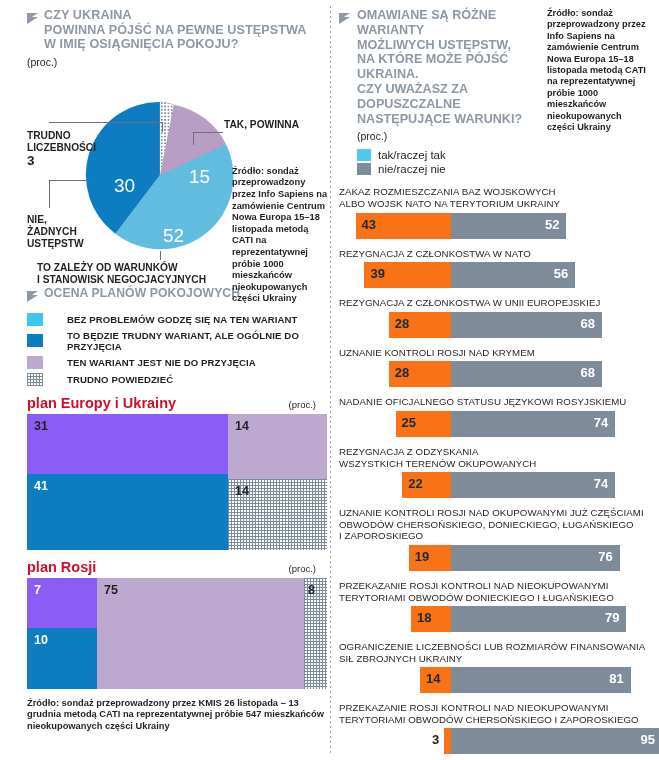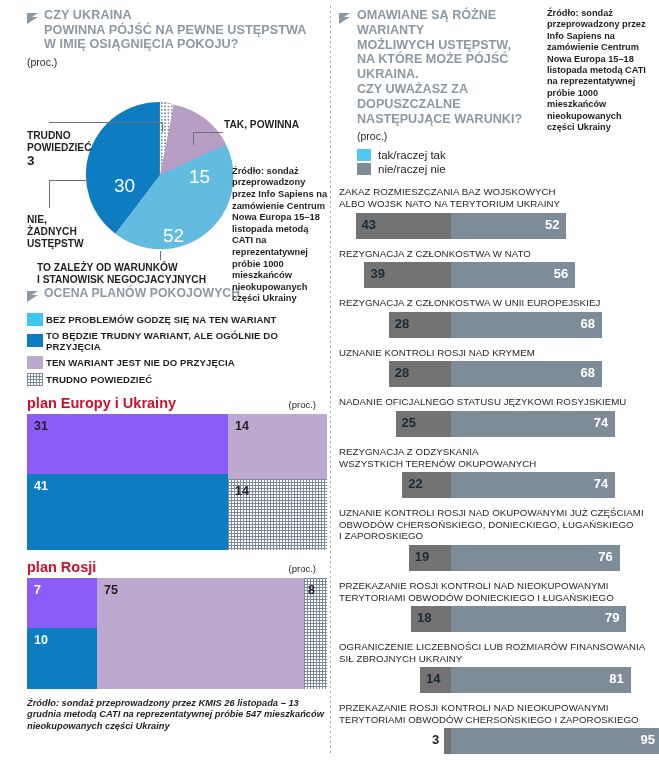--- a/index.html
+++ b/index.html
@@ -36,21 +36,21 @@
   .pie-label { position: absolute; font-weight: bold; color: #231f20; font-size: 10.2px; line-height: 12px; }
   .pie-val { position: absolute; color: #ffffff; font-weight: normal; font-size: 19px; }
   .leader { position: absolute; background: #6d7278; }
 
   .src {
     font-size: 9.3px; line-height: 11.6px; font-weight: bold; color: #231f20;
   }
 
   
   .legend { margin-top: 7px; }
-  .legend-row { display: flex; align-items: center; gap: 3px; margin-bottom: 4px; }
+  .legend-row { display: flex; align-items: center; gap: 24px; margin-bottom: 4px; }
   .sw { width: 16px; height: 13px; flex: 0 0 auto; }
   .sw.c1 { background: #3ec6f0; }
   .sw.c2 { background: #0d7cc1; }
   .sw.c3 { background: #bda9cf; }
   .sw.c4 { background: #ffffff;
            background-image: linear-gradient(#7c8b9c 1px, transparent 1px),
                              linear-gradient(90deg, #7c8b9c 1px, transparent 1px);
            background-size: 3px 3px; }
   .legend-txt { font-size: 9.6px; font-weight: bold; color: #231f20; letter-spacing: .1px; }
 
@@ -78,21 +78,21 @@
   .r-legend { margin-top: 7px; }
   .r-legend-row { display: flex; align-items: center; gap: 7px; margin-bottom: 2px; }
   .r-sw { width: 14px; height: 12px; }
   .r-sw.yes { background: #4ec9f2; }
   .r-sw.no  { background: #7e8b99; }
   .r-legend-txt { font-size: 11.5px; color: #231f20; }
 
   .bar-block { margin-top: 9px; }
   .bar-label { font-size: 9.7px; font-weight: normal; line-height: 11.6px; color: #231f20; letter-spacing: .05px; }
   .bar-row { position: relative; height: 26px; margin-top: 3px; }
-  .bar-yes { position: absolute; top: 0; height: 26px; background: #737373; }
+  .bar-yes { position: absolute; top: 0; height: 26px; background: #f97316; }
   .bar-no  { position: absolute; top: 0; height: 26px; background: #7e8b99; }
   .bn-yes { position: absolute; top: 4px; left: 6px; font-size: 13px; font-weight: bold; color: #1a2a3a; }
   .bn-yes.outside { left: auto; right: calc(100% + 5px); color: #231f20; }
   .bn-no  { position: absolute; top: 4px; right: 7px; font-size: 13px; font-weight: bold; color: #ffffff; }
 </style>
 </head>
 <body>
 
 <div class="page">
 
@@ -141,21 +141,21 @@
       <span class="pie-val" style="left:162px; top:96px;">15</span>
       <span class="pie-val" style="left:136px; top:155px;">52</span>
       <span class="pie-val" style="left:87px;  top:105px;">30</span>
 
       <span class="pie-label" style="left:197px; top:49px;">TAK, POWINNA</span>
       <span class="leader" style="left:166px; top:62px; width:30px; height:1px;"></span>
       <span class="leader" style="left:166px; top:62px; width:1px; height:13px;"></span>
 
       <div class="pie-label" style="left:0px; top:60px;">
         <div>TRUDNO</div>
-        <div>POWIEDZIEĆ</div>
+        <div>LICZEBNOŚCI</div>
         <div style="font-size:13.5px; margin-top:1px;">3</div>
       </div>
       <span class="leader" style="left:22px; top:52px; width:113px; height:1px;"></span>
       <span class="leader" style="left:135px; top:52px; width:1px; height:10px;"></span>
 
       <div class="pie-label" style="left:0px; top:144px;">
         <div>NIE,</div>
         <div>ŻADNYCH</div>
         <div>USTĘPSTW</div>
       </div>
@@ -230,21 +230,21 @@
         <span class="tm-num lt">10</span>
       </div>
       <div class="tm-cell c3" style="left:70px; top:0;  width:207px; height:111px;">
         <span class="tm-num dk">75</span>
       </div>
       <div class="tm-cell c4" style="left:277px; top:0; width:23px; height:111px;">
         <span class="tm-num dk" style="left:4px;">8</span>
       </div>
     </div>
 
-    <div class="src" style="margin-top:9px; width:300px;font-style:italic;">Źródło: sondaż przeprowadzony przez KMIS 26 listopada – 13 grudnia metodą CATI na reprezentatywnej próbie 547 mieszkańców nieokupowanych części Ukrainy</div>
+    <div class="src" style="margin-top:9px; width:300px;">Źródło: sondaż przeprowadzony przez KMIS 26 listopada – 13 grudnia metodą CATI na reprezentatywnej próbie 547 mieszkańców nieokupowanych części Ukrainy</div>
   </div>
 
   <div class="col-right">
     <div class="r-head">
       <span class="flag-icon">
         <svg width="11" height="11" viewBox="0 0 11 11">
             <path d="M0 0 H11 L5 4 H11 L0 11 Z" fill="#8c98a4"></path>
           </svg>
       </span>
       <div style="flex:1 1 auto;">

